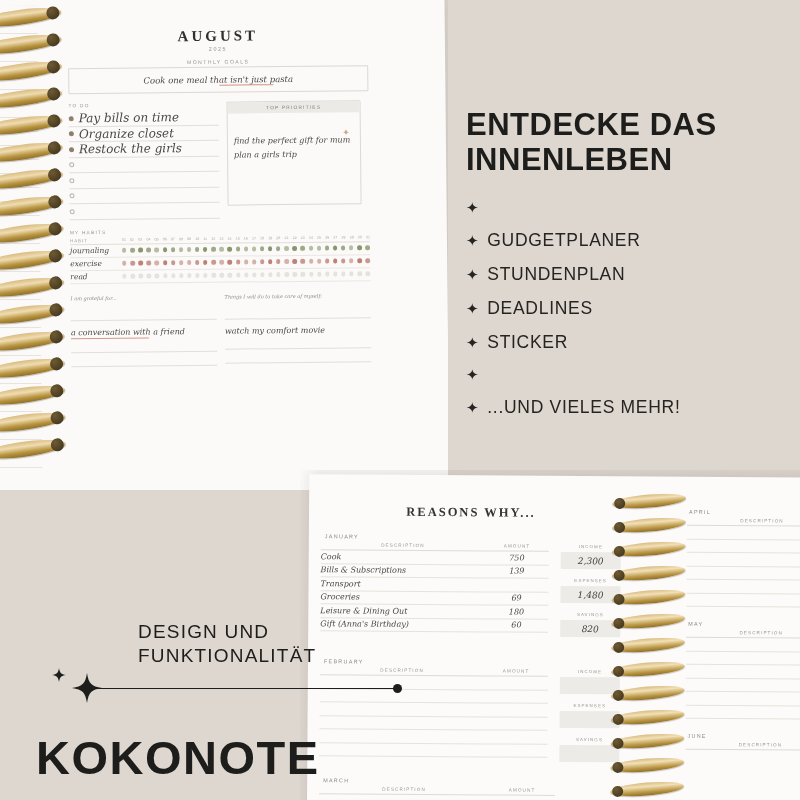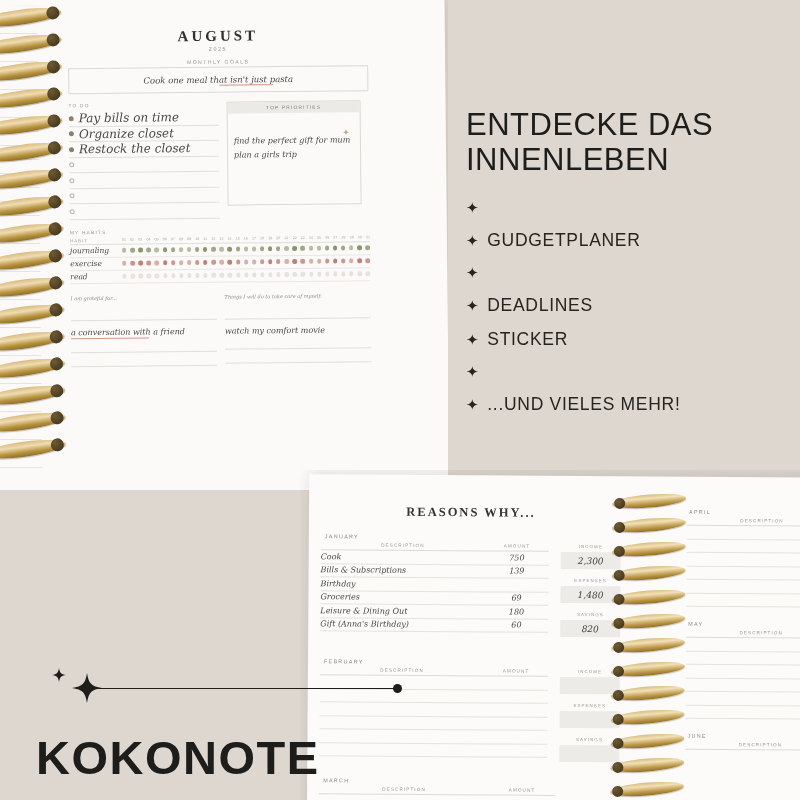--- a/index.html
+++ b/index.html
@@ -16,21 +16,21 @@
   .bg-plate { position: absolute; inset: 0; background: #ded7d0; }
 
   
   .promo {
     position: absolute;
     left: 466px; top: 108px;
     width: 318px;
   }
   .promo-head {
     font-size: 31px;
-    font-weight: 400;
+    font-weight: 700;
     letter-spacing: .5px;
     line-height: 1.12;
     color: #1d1d1b;
     margin: 0 0 22px 0;
     text-transform: uppercase;
   }
   .promo-list { list-style: none; margin: 0; padding: 0; }
   .promo-list li {
     display: flex; align-items: center;
     font-size: 17.5px;
@@ -274,21 +274,21 @@
           <div class="todo-row">
             <span class="bullet filled"></span>
             <span class="hand todo-text">Pay bills on time</span>
           </div>
           <div class="todo-row">
             <span class="bullet filled"></span>
             <span class="hand todo-text">Organize closet</span>
           </div>
           <div class="todo-row">
             <span class="bullet filled"></span>
-            <span class="hand todo-text">Restock the closet</span>
+            <span class="hand todo-text">Restock the girls</span>
           </div>
           <div class="todo-row">
             <span class="bullet"></span>
             <span class="hand todo-text"></span>
           </div>
           <div class="todo-row">
             <span class="bullet"></span>
             <span class="hand todo-text"></span>
           </div>
           <div class="todo-row">
@@ -489,20 +489,21 @@
   <ul class="promo-list">
     <li>
         <span class="spark">✦</span>
       </li>
     <li>
         <span class="spark">✦</span>
         <span>GUDGETPLANER</span>
       </li>
     <li>
         <span class="spark">✦</span>
+        <span>STUNDENPLAN</span>
       </li>
     <li>
         <span class="spark">✦</span>
         <span>DEADLINES</span>
       </li>
     <li>
         <span class="spark">✦</span>
         <span>STICKER</span>
       </li>
     <li>
@@ -525,21 +526,21 @@
       <div class="budget-row">
         <div class="bcol-desc">
           <div class="bhead">DESCRIPTION</div>
           <div class="bline">
               <span class="hand">Cook</span>
             </div>
           <div class="bline">
               <span class="hand">Bills &amp; Subscriptions</span>
             </div>
           <div class="bline">
-              <span class="hand">Birthday</span>
+              <span class="hand">Transport</span>
             </div>
           <div class="bline">
               <span class="hand">Groceries</span>
             </div>
           <div class="bline">
               <span class="hand">Leisure &amp; Dining Out</span>
             </div>
           <div class="bline">
               <span class="hand">Gift (Anna's Birthday)</span>
             </div>
@@ -665,20 +666,21 @@
       <div class="right-line"></div>
       <div class="right-line"></div>
 
       <div class="right-month" style="margin-top:14px">JUNE</div>
       <div class="right-desc-head">DESCRIPTION</div>
     </div>
   </div>
 </div>
 
 <div class="brand-block">
+  <div class="brand-tag">DESIGN UND FUNKTIONALITÄT</div>
   <div class="pointer-wrap">
     <div class="pointer-line"></div>
     <div class="pointer-dot"></div>
     <svg class="star-big" viewBox="0 0 100 100">
       <path d="M50 0 C56 36 64 44 100 50 C64 56 56 64 50 100 C44 64 36 56 0 50 C36 44 44 36 50 0 Z" fill="currentColor"></path>
     </svg>
     <svg class="star-small" viewBox="0 0 100 100">
       <path d="M50 0 C56 36 64 44 100 50 C64 56 56 64 50 100 C44 64 36 56 0 50 C36 44 44 36 50 0 Z" fill="currentColor"></path>
     </svg>
   </div>

